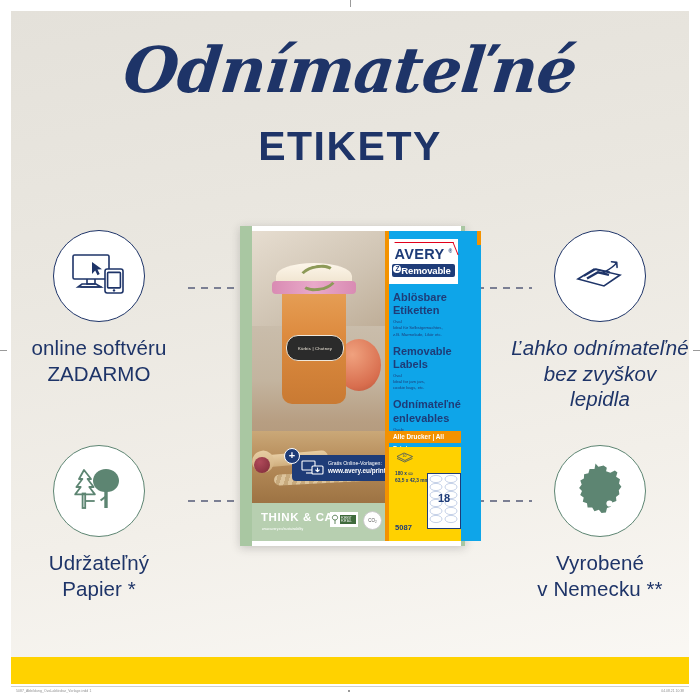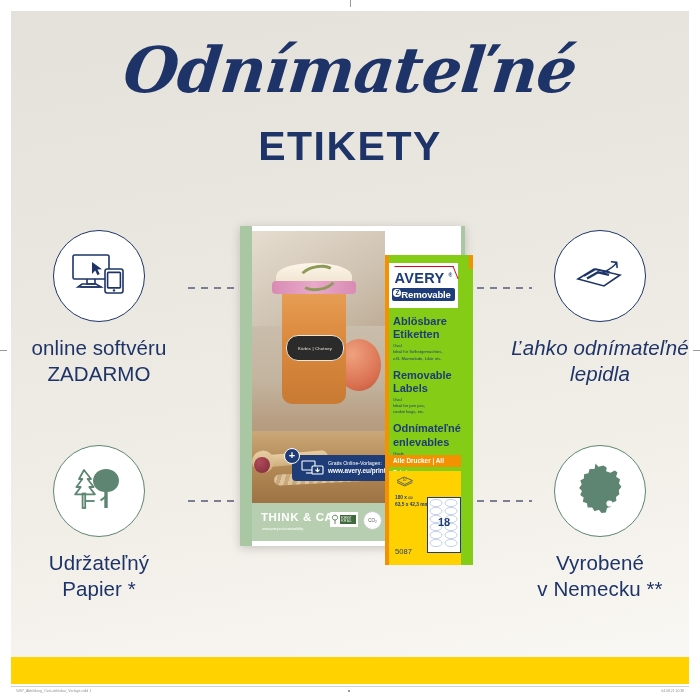--- a/index.html
+++ b/index.html
@@ -178,21 +178,21 @@
   }
   .eco2{
     position:absolute;left:111px;top:8px;width:17px;height:17px;border-radius:50%;
     background:#fff;border:1px solid #c9c9c9;
     display:flex;align-items:center;justify-content:center;
     font-size:4.5px;color:#555;
   }
 
   
   .yellow{
-    position:absolute;left:133px;top:0;width:88px;height:310px;background:#84cc16;margin-top:24px;
+    position:absolute;left:133px;top:0;width:96px;height:310px;background:#0ea5e9;
   }
   .yellow .orangeedge{position:absolute;left:0;top:0;width:4px;height:310px;background:#f39200;}
   .yellow .oe-top{position:absolute;right:0;top:0;width:4px;height:14px;background:#f39200;}
   .brandbox{
     position:absolute;left:4px;top:8px;width:69px;height:45px;background:#fff;
     display:flex;flex-direction:column;align-items:center;justify-content:center;
   }
   .brand-avery{color:#1e3c78;font-size:14.5px;font-weight:700;letter-spacing:.3px;position:relative;}
   .brand-avery:after{content:"\00AE";font-size:5px;vertical-align:super;}
   .avery-swoosh{
@@ -217,21 +217,21 @@
     position:absolute;left:4px;top:200px;width:72px;height:12px;background:#f39200;
     color:#fff;font-size:6.4px;font-weight:700;line-height:12px;padding-left:4px;
     box-sizing:border-box;
   }
   .yellow2{position:absolute;left:4px;top:216px;width:72px;height:94px;background:#ffd100;}
   .sheetstack{
     position:absolute;left:6px;top:4px;width:20px;height:14px;
   }
   .qtyline{position:absolute;left:6px;top:24px;color:#1e3c78;font-size:4.8px;font-weight:700;}
   .dimline{position:absolute;left:6px;top:31px;color:#1e3c78;font-size:4.8px;font-weight:700;}
-  .artnum{position:absolute;left:6px;top:76px;color:#1e3c78;font-size:7.6px;font-weight:400;}
+  .artnum{position:absolute;left:6px;top:76px;color:#1e3c78;font-size:7.6px;font-weight:700;}
   .ovalgrid{
     position:absolute;left:38px;top:26px;width:32px;height:54px;background:#fff;
     border:.5px solid #1e3c78;
   }
   .ovalgrid .cnt{
     position:absolute;left:0;top:18px;width:32px;text-align:center;
     color:#1e3c78;font-size:11px;font-weight:700;
   }
 
   
@@ -292,20 +292,21 @@
             <path d="M6 27L22 17l26 6-16 11z" fill="#fff"></path>
             <path d="M12 24l12-7 14 3.4"></path>
             <path d="M15 26.5l11-6.2 11 2.6" stroke-width="2.4"></path>
             <path d="M31 21c7-4 12-7 13.5-10.5"></path>
             <path d="M39.5 9.8l5.2.6.4 5" stroke-linecap="round" stroke-linejoin="round"></path>
           </svg>
         </span>
       </div>
       <div class="cap">
         <div>Ľahko odnímateľné</div>
+        <div>bez zvyškov</div>
         <div>lepidla</div>
       </div>
     </div>
 
     <div class="feat" id="feat-bl">
       <div class="circle green">
         <span>
           <svg width="54" height="48" viewBox="0 0 54 48" fill="none">
             <path d="M34 4c7.5 0 13 5.3 13 11.8 0 6.4-5.3 11.3-12.2 11.3h-1.4C26.6 27.1 21 22.2 21 15.8 21 9.3 26.6 4 34 4z" fill="#5d8572"></path>
             <rect x="32.3" y="24" width="3.4" height="19" fill="#5d8572"></rect>

